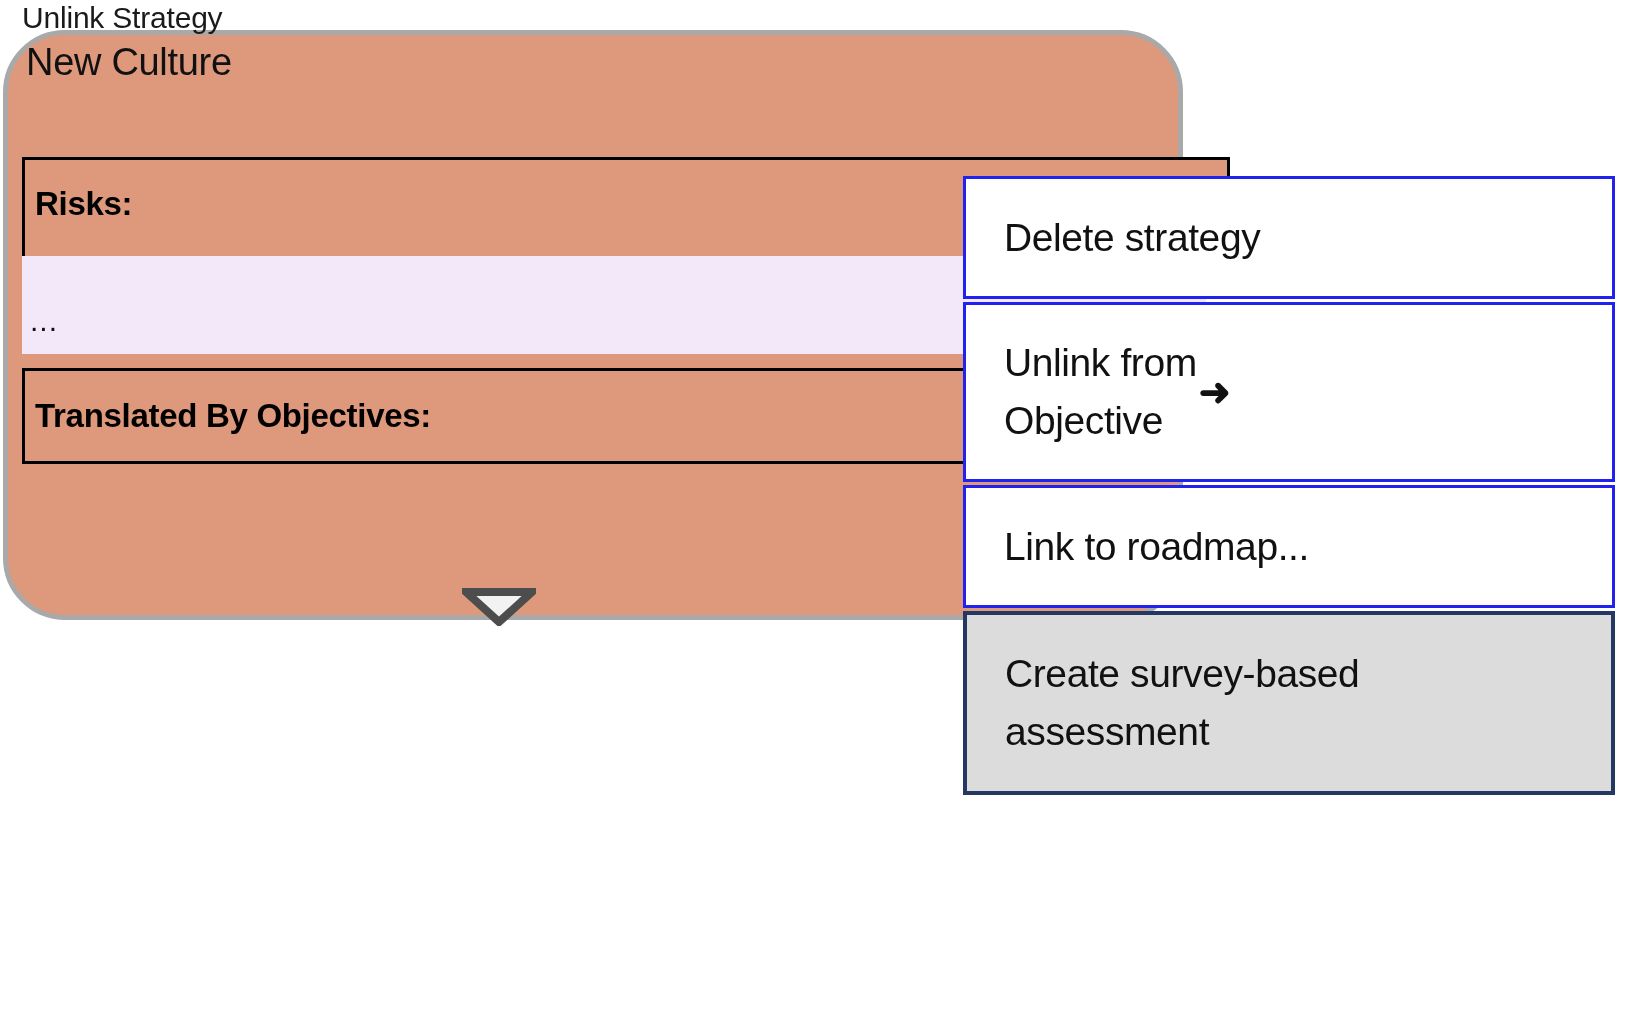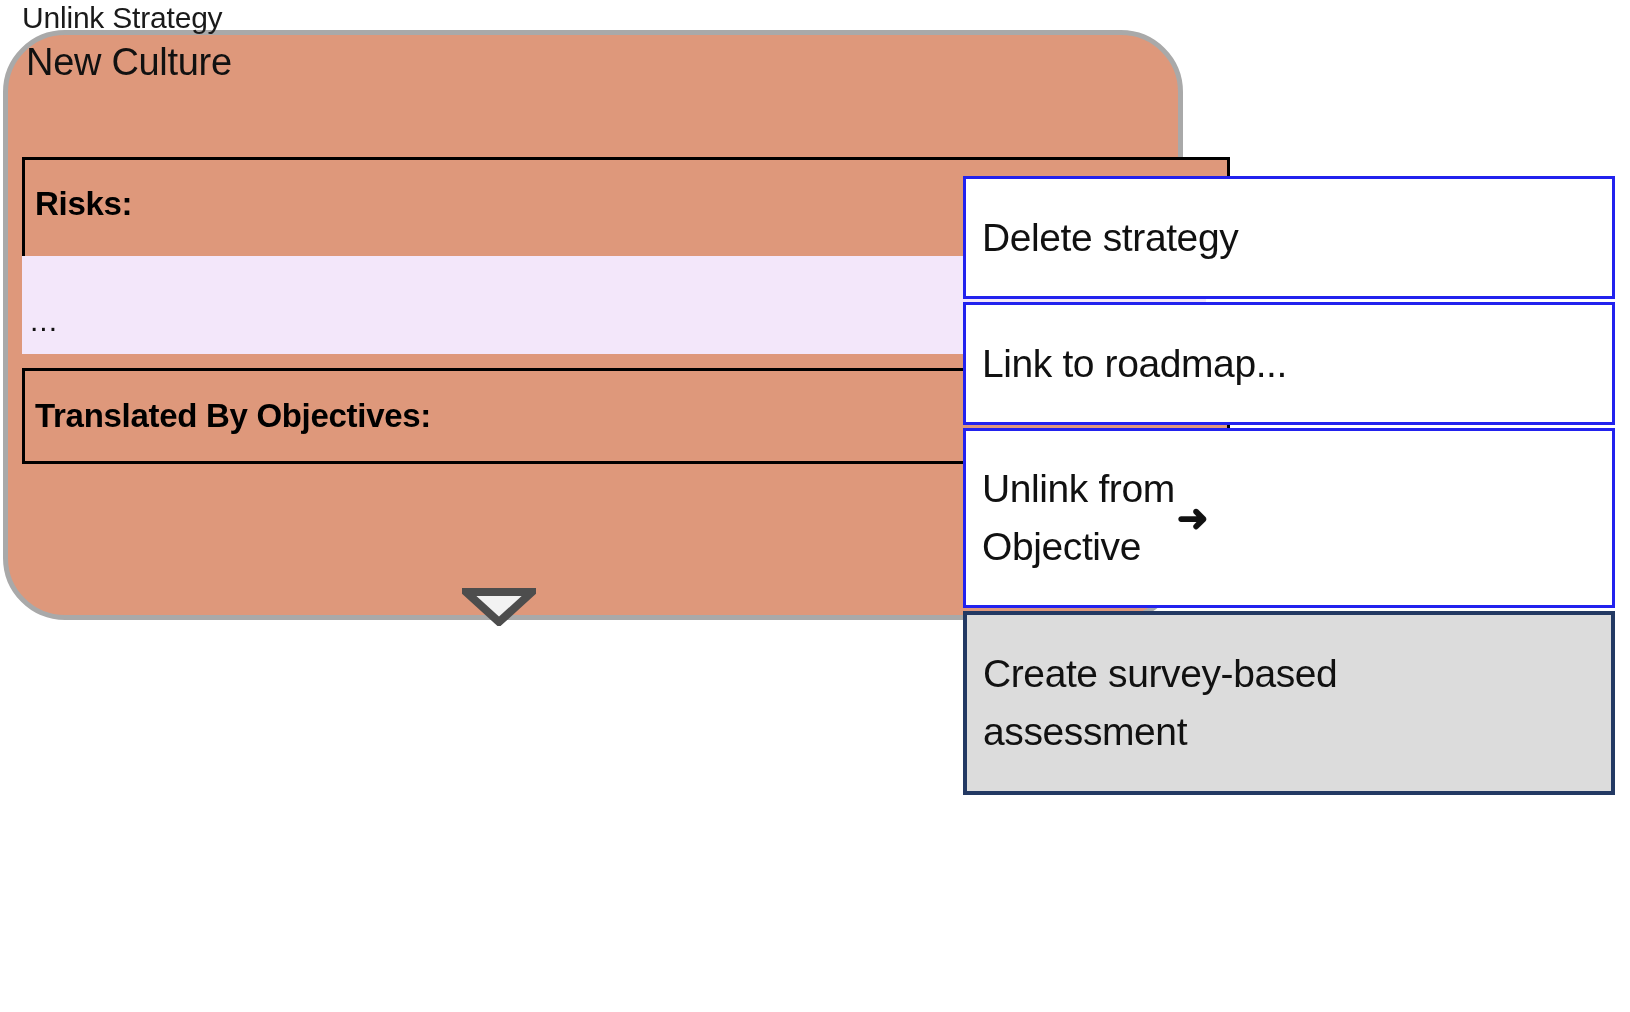--- a/index.html
+++ b/index.html
@@ -126,21 +126,21 @@
     top: 176px;
     width: 652px;
     z-index: 20;
   }
   .menu-item {
     position: relative;
     box-sizing: border-box;
     background: #ffffff;
     border: 3px solid #2222ee;
     margin-bottom: 3px;
-    padding: 14px 16px;
+    padding: 14px 38px;
     display: flex;
     align-items: center;
     font-size: 39px;
     line-height: 58px;
     color: #111111;
     letter-spacing: -0.4px;
   }
   .menu-item .label {
     display: block;
     white-space: pre-line;
@@ -183,25 +183,25 @@
 <div id="collapse-chevron">
   <svg width="74" height="38" viewBox="0 0 74 38" xmlns="http://www.w3.org/2000/svg">
     <polygon points="4,4 70,4 37,34" fill="#f2f2f2" stroke="#4d4d4d" stroke-width="8" stroke-linejoin="miter"></polygon>
   </svg>
 </div>
 
 <div id="context-menu">
   <div class="menu-item h1">
     <span class="label">Delete strategy</span>
   </div>
-  <div class="menu-item h1">
-    <span class="label">Link to roadmap...</span>
-  </div>
   <div class="menu-item h2">
     <span class="label">Unlink from
 Objective</span>
       <span class="arrow-glyph">➜</span>
   </div>
+  <div class="menu-item h1">
+    <span class="label">Link to roadmap...</span>
+  </div>
   <div class="menu-item highlighted">
     <span class="label">Create survey-based
 assessment</span>
   </div>
 </div>
 
 </body></html>

